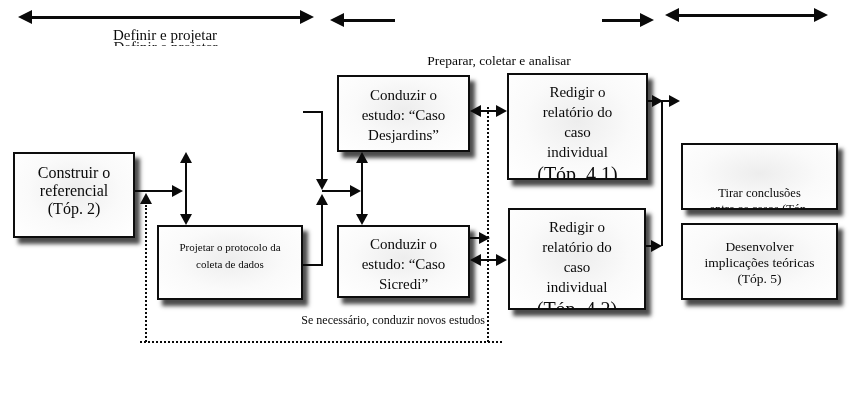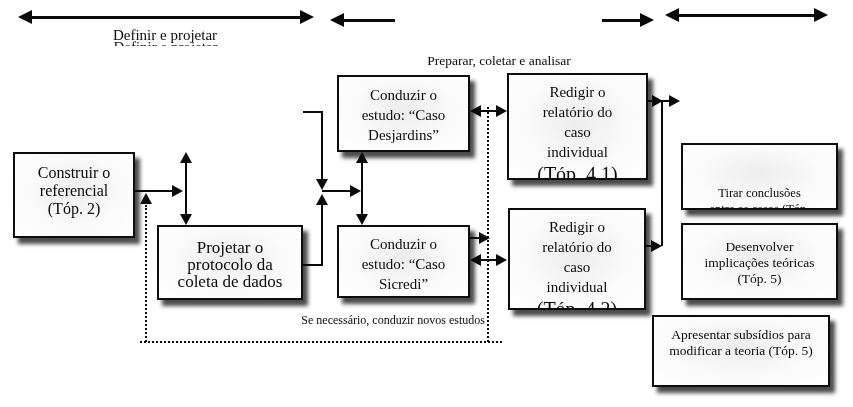--- a/index.html
+++ b/index.html
@@ -8,21 +8,21 @@
   
   .box{position:absolute;border:2px solid #0d0d0d;
        background:radial-gradient(ellipse at 50% 45%, #ededed 0%, #fafafa 55%, #ffffff 100%);
        box-shadow:5px 6px 4px rgba(45,45,45,0.85);
        text-align:center;box-sizing:border-box;overflow:hidden;}
   .btxt{margin:0 auto;}
   .b-construir {left:13px;top:152px;width:122px;height:86px;font-size:16px;line-height:18px;padding-top:10px;}
   .b-construir .btxt{width:100px;}
   .b-selecionar{left:155px;top:75px;width:148px;height:77px;font-size:15.5px;line-height:21px;padding-top:12px;}
   .b-selecionar .btxt{width:105px;}
-  .b-projetar  {left:157px;top:225px;width:146px;height:75px;font-size:17px;line-height:17px;padding-top:12px;}
+  .b-projetar  {left:157px;top:225px;width:146px;height:75px;font-size:11px;line-height:17px;padding-top:12px;}
   .b-projetar .btxt{width:120px;}
   .b-desjardins{left:337px;top:75px;width:133px;height:77px;font-size:15px;line-height:20px;padding-top:8px;}
   .b-desjardins .btxt{width:112px;}
   .b-sicredi   {left:337px;top:225px;width:133px;height:73px;font-size:15px;line-height:20px;padding-top:7px;}
   .b-sicredi .btxt{width:112px;}
   .b-redigir1  {left:507px;top:73px;width:141px;height:107px;font-size:15px;line-height:20px;padding-top:7px;}
   .b-redigir2  {left:508px;top:208px;width:138px;height:102px;font-size:15px;line-height:20px;padding-top:7px;}
   .b-redigir1 .btxt,.b-redigir2 .btxt{width:88px;}
   .btopic{font-size:20px;font-weight:normal;line-height:24px;}
   .b-cruzados  {left:680px;top:53px;width:158px;height:75px;font-size:12.5px;line-height:16px;padding-top:10px;}
@@ -92,23 +92,20 @@
   <div class="box b-redigir2">
     <div class="btxt">Redigir o relatório do caso individual</div>
     <div class="btopic">(Tóp. 4.2)</div>
   </div>
   <div class="box b-conclusoes">
     <div class="btxt">Tirar conclusões entre os casos (Tóp. 5)</div>
   </div>
   <div class="box b-implicacoes">
     <div class="btxt">Desenvolver implicações teóricas (Tóp. 5)</div>
   </div>
-  <div class="box b-subsidios">
-    <div class="btxt">Apresentar subsídios para modificar a teoria (Tóp. 5)</div>
-  </div>
 
   <div class="ln" style="left:135px;top:190px;width:38px;height:2px;"></div>
   <div class="hd r" style="left:172px;top:185px;"></div>
   <div class="ln" style="left:185px;top:158px;width:2px;height:60px;"></div>
   <div class="hd u" style="left:180px;top:152px;"></div>
   <div class="hd d" style="left:180px;top:214px;"></div>
 
   <div class="ln" style="left:303px;top:111px;width:20px;height:2px;"></div>
   <div class="ln" style="left:321px;top:111px;width:2px;height:68px;"></div>
   <div class="hd d" style="left:316px;top:179px;"></div>

